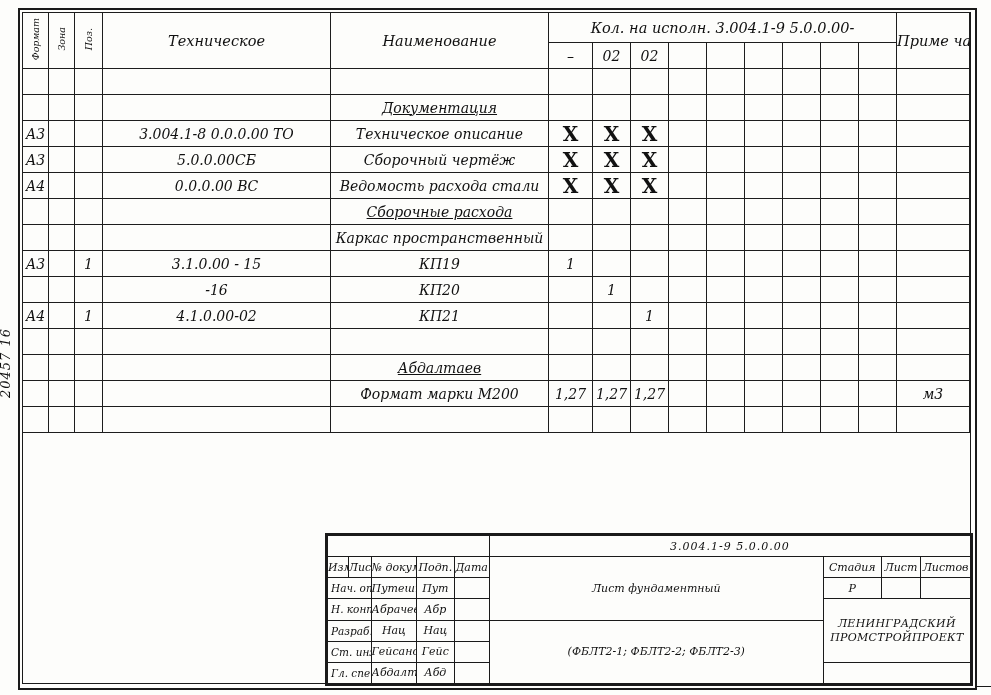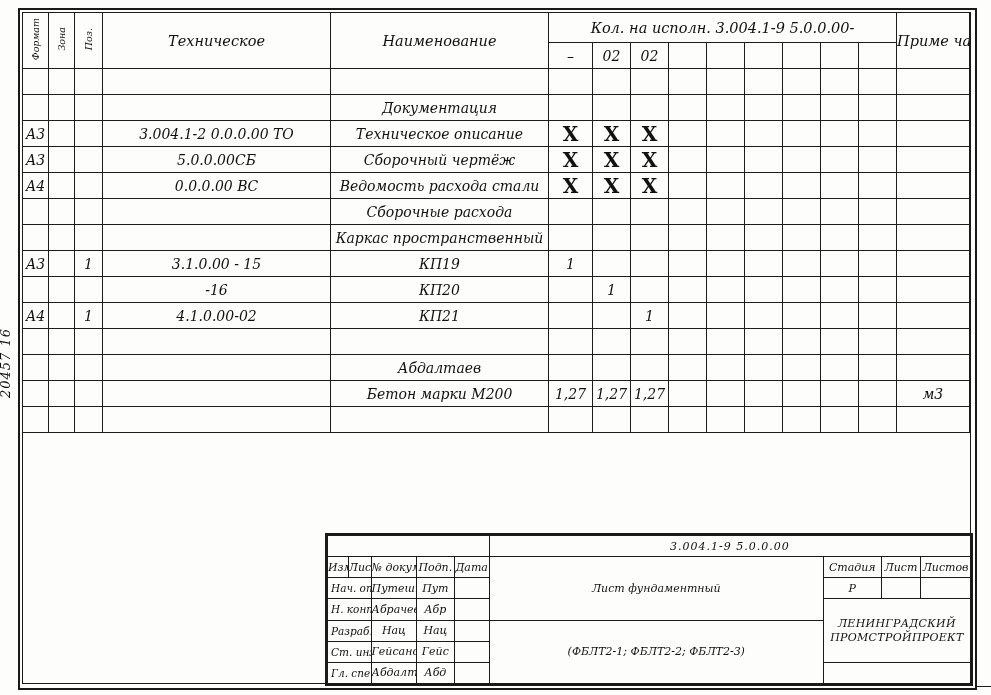--- a/index.html
+++ b/index.html
@@ -40,20 +40,21 @@
   }
   .spec .hdr{height:29px;font-size:14.5px;}
   .vert{
     writing-mode:vertical-rl;transform:rotate(180deg);
     font-size:9.5px;line-height:1;letter-spacing:0px;
     display:inline-block;
   }
   .ltext{text-align:left;padding-left:6px;}
   .rtext{text-align:right;padding-right:8px;}
   .under{
+    text-decoration:underline;
     margin-top:40px;
   }
   .xmark{font-size:20px;font-style:normal;font-weight:600;line-height:1;}
   .small{font-size:12px;}
   .hdr-top{font-size:14px;}
   .sub-ital{font-size:13.5px;}
 
   
   .stamp{
     position:absolute;left:325px;top:533px;width:644px;height:149px;
@@ -173,21 +174,21 @@
       <td></td>
       <td></td>
       <td></td>
       <td></td>
     </tr>
 
     <tr>
       <td>А3</td>
       <td></td>
       <td></td>
-      <td class="rtext">3.004.1-2  0.0.0.00 ТО</td>
+      <td class="rtext">3.004.1-8  0.0.0.00 ТО</td>
       <td class="ltext">Техническое описание</td>
       <td><span class="xmark">X</span></td>
       <td><span class="xmark">X</span></td>
       <td><span class="xmark">X</span></td>
       <td></td>
       <td></td>
       <td></td>
       <td></td>
       <td></td>
       <td></td>
@@ -354,21 +355,21 @@
       <td></td>
       <td></td>
       <td></td>
     </tr>
 
     <tr>
       <td></td>
       <td></td>
       <td></td>
       <td class="rtext"></td>
-      <td class="ltext">Бетон марки М200</td>
+      <td class="ltext">Формат марки М200</td>
       <td class="small">1,27</td>
       <td class="small">1,27</td>
       <td class="small">1,27</td>
       <td></td>
       <td></td>
       <td></td>
       <td></td>
       <td></td>
       <td></td>
       <td>м3</td>

